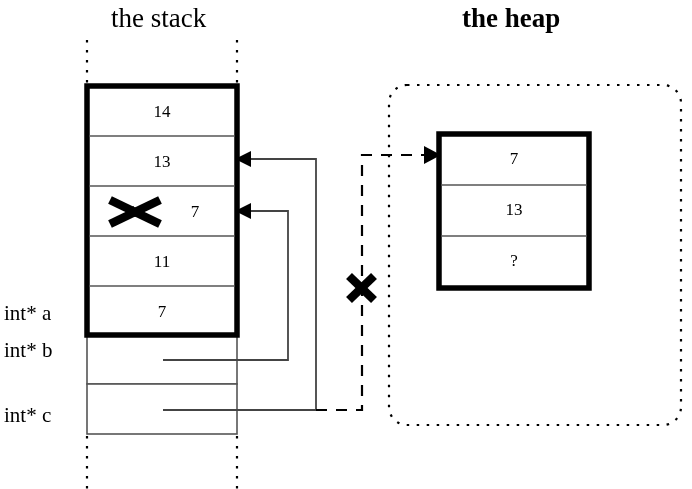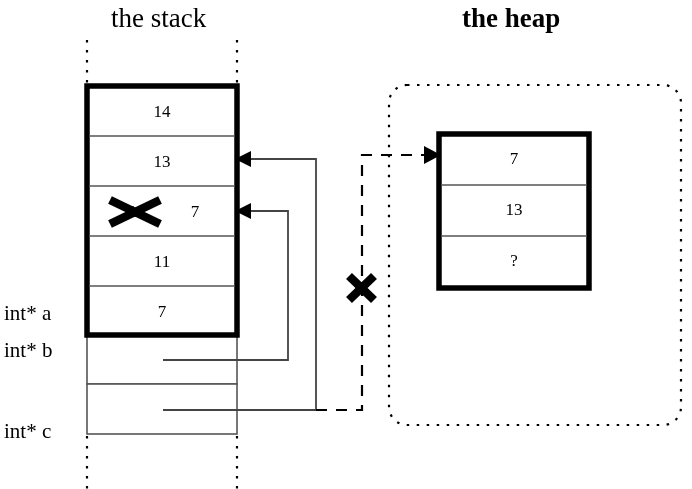--- a/index.html
+++ b/index.html
@@ -86,17 +86,17 @@
 
 <div class="lbl cellval" style="left:87px;top:103px;width:150px;">14</div>
 <div class="lbl cellval" style="left:87px;top:153px;width:150px;">13</div>
 <div class="lbl cellval" style="left:97px;top:203px;width:80px;text-align:center;">12</div>
 <div class="lbl cellval" style="left:165px;top:203px;width:60px;">7</div>
 <div class="lbl cellval" style="left:87px;top:253px;width:150px;text-align:center;">11</div>
 <div class="lbl cellval" style="left:87px;top:303px;width:150px;">7</div>
 
 <div class="lbl varname" style="left:4px;top:303px;">int* a</div>
 <div class="lbl varname" style="left:4px;top:340px;">int* b</div>
-<div class="lbl varname" style="left:4px;top:421px;">int* c</div>
+<div class="lbl varname" style="left:4px;top:405px;">int* c</div>
 
 <div class="lbl cellval" style="left:439px;top:150px;width:150px;">7</div>
 <div class="lbl cellval" style="left:439px;top:201px;width:150px;">13</div>
 <div class="lbl cellval" style="left:439px;top:252px;width:150px;">?</div>
 
 </body></html>

